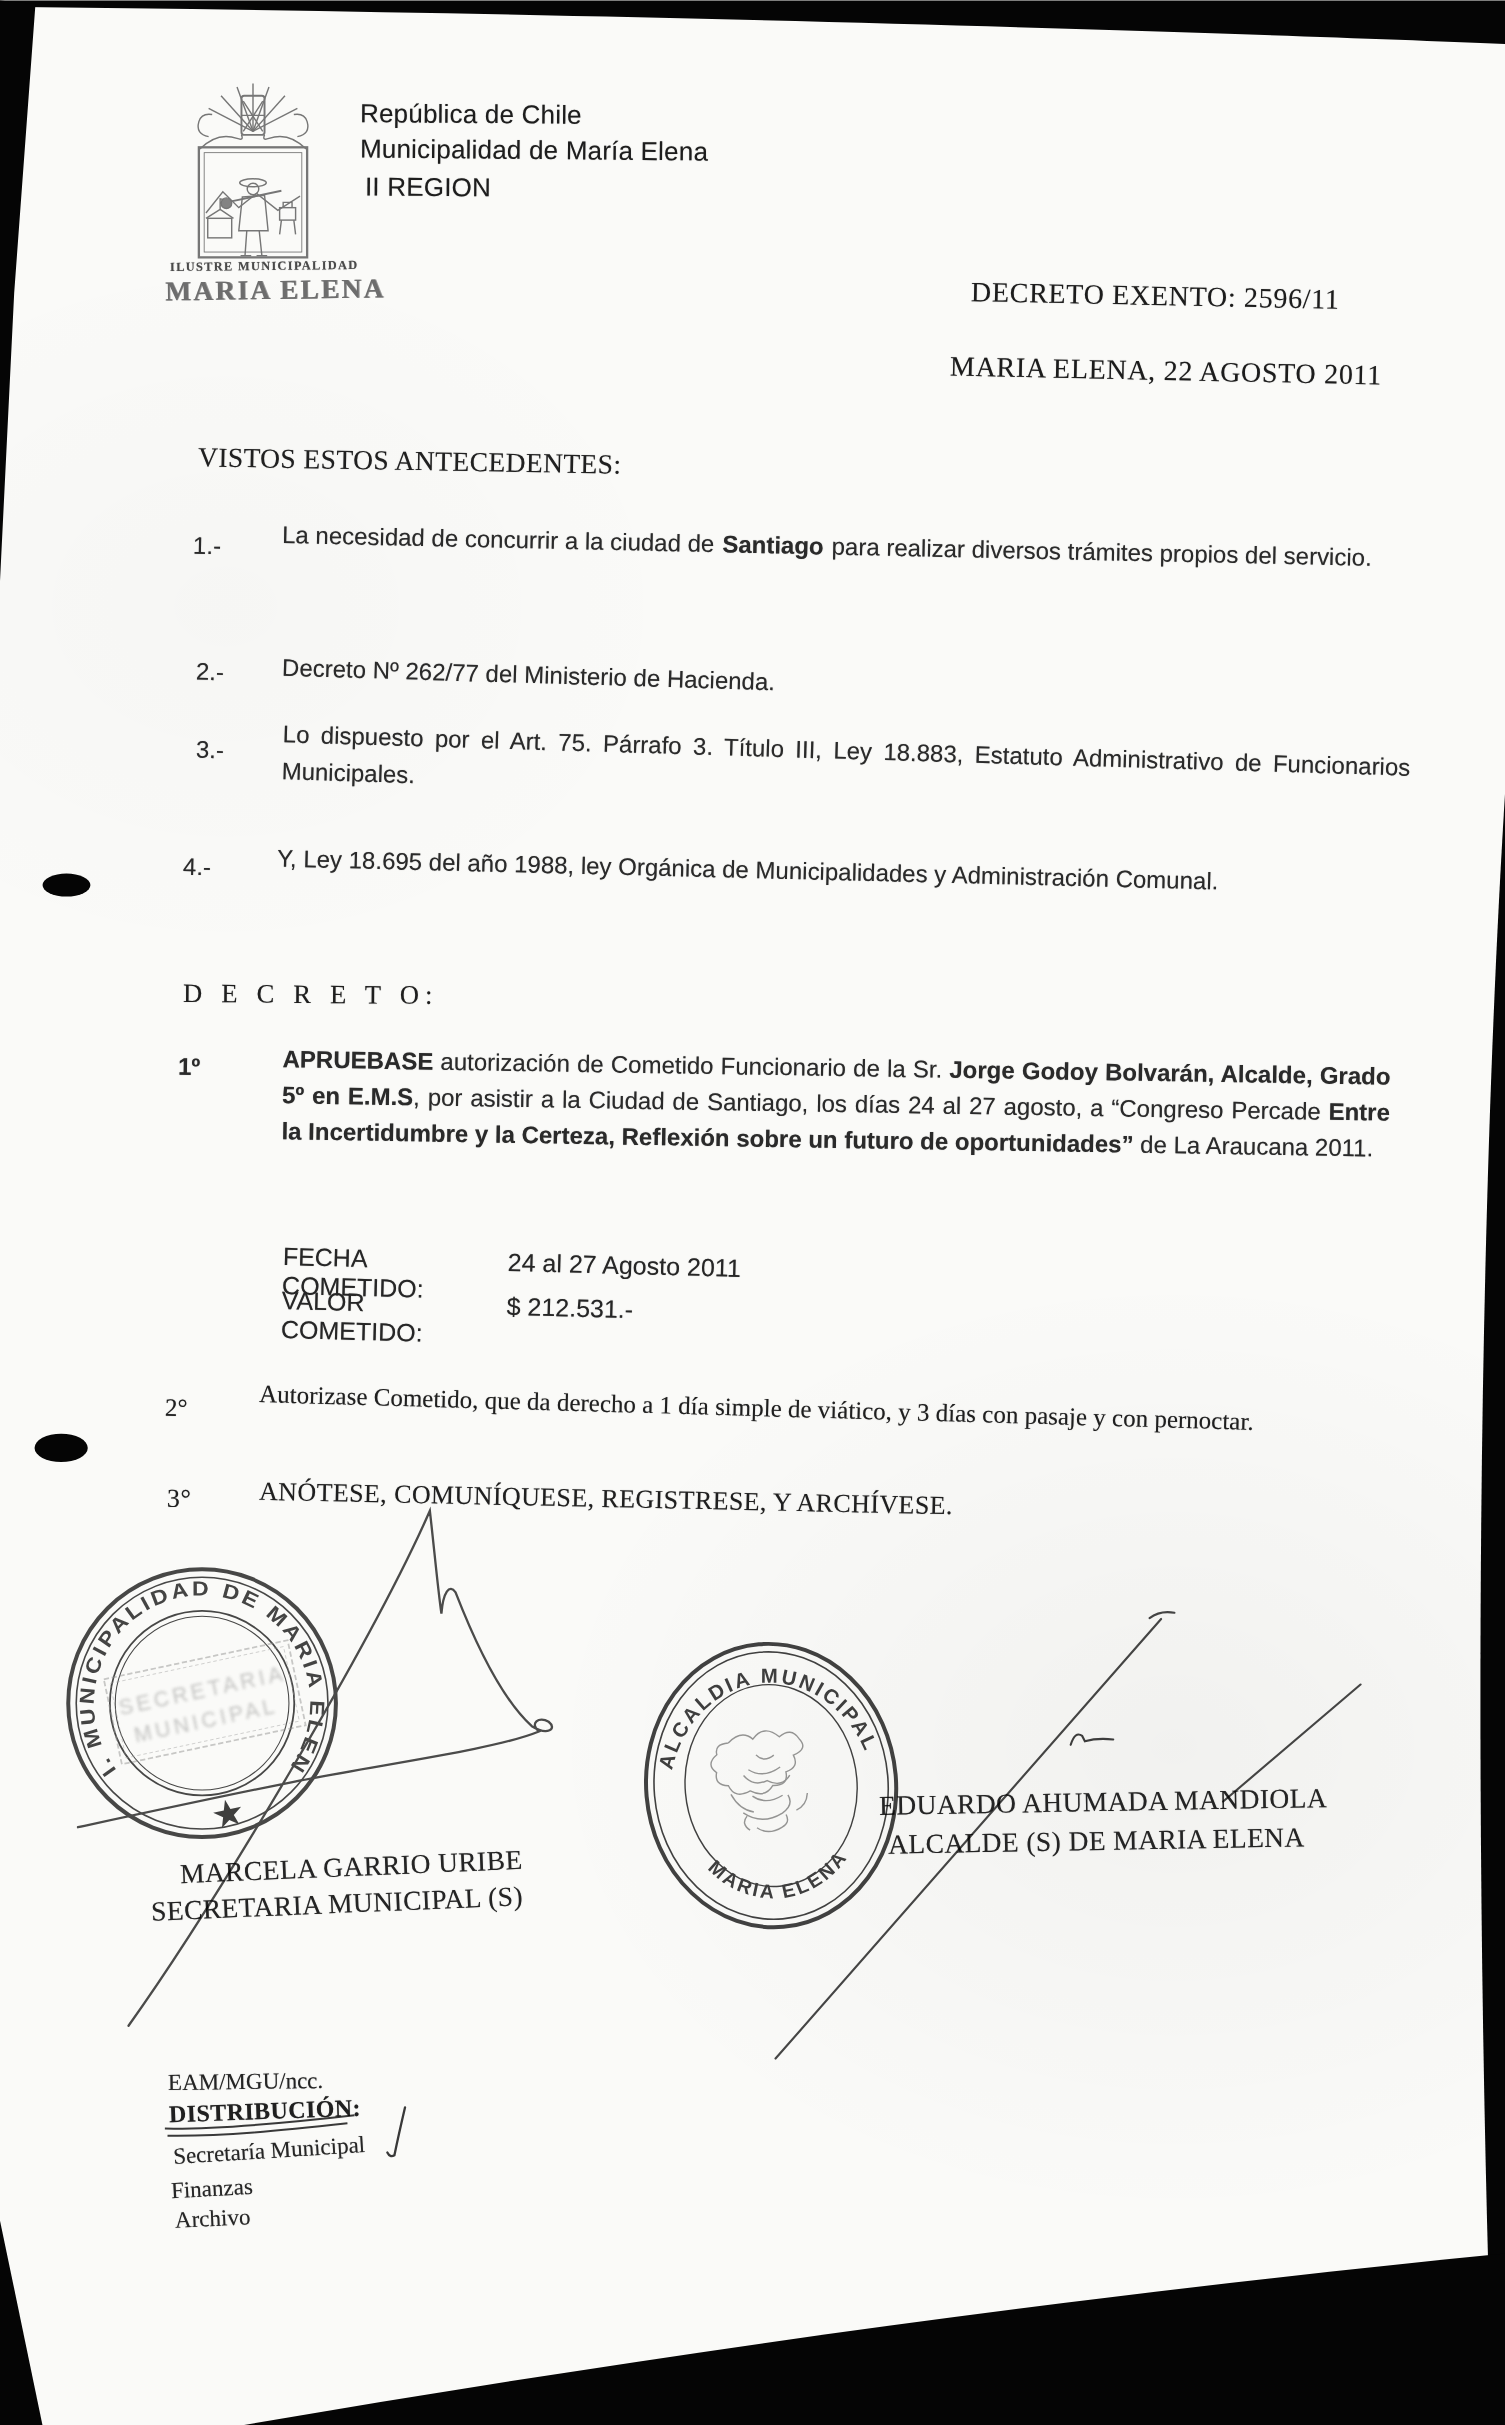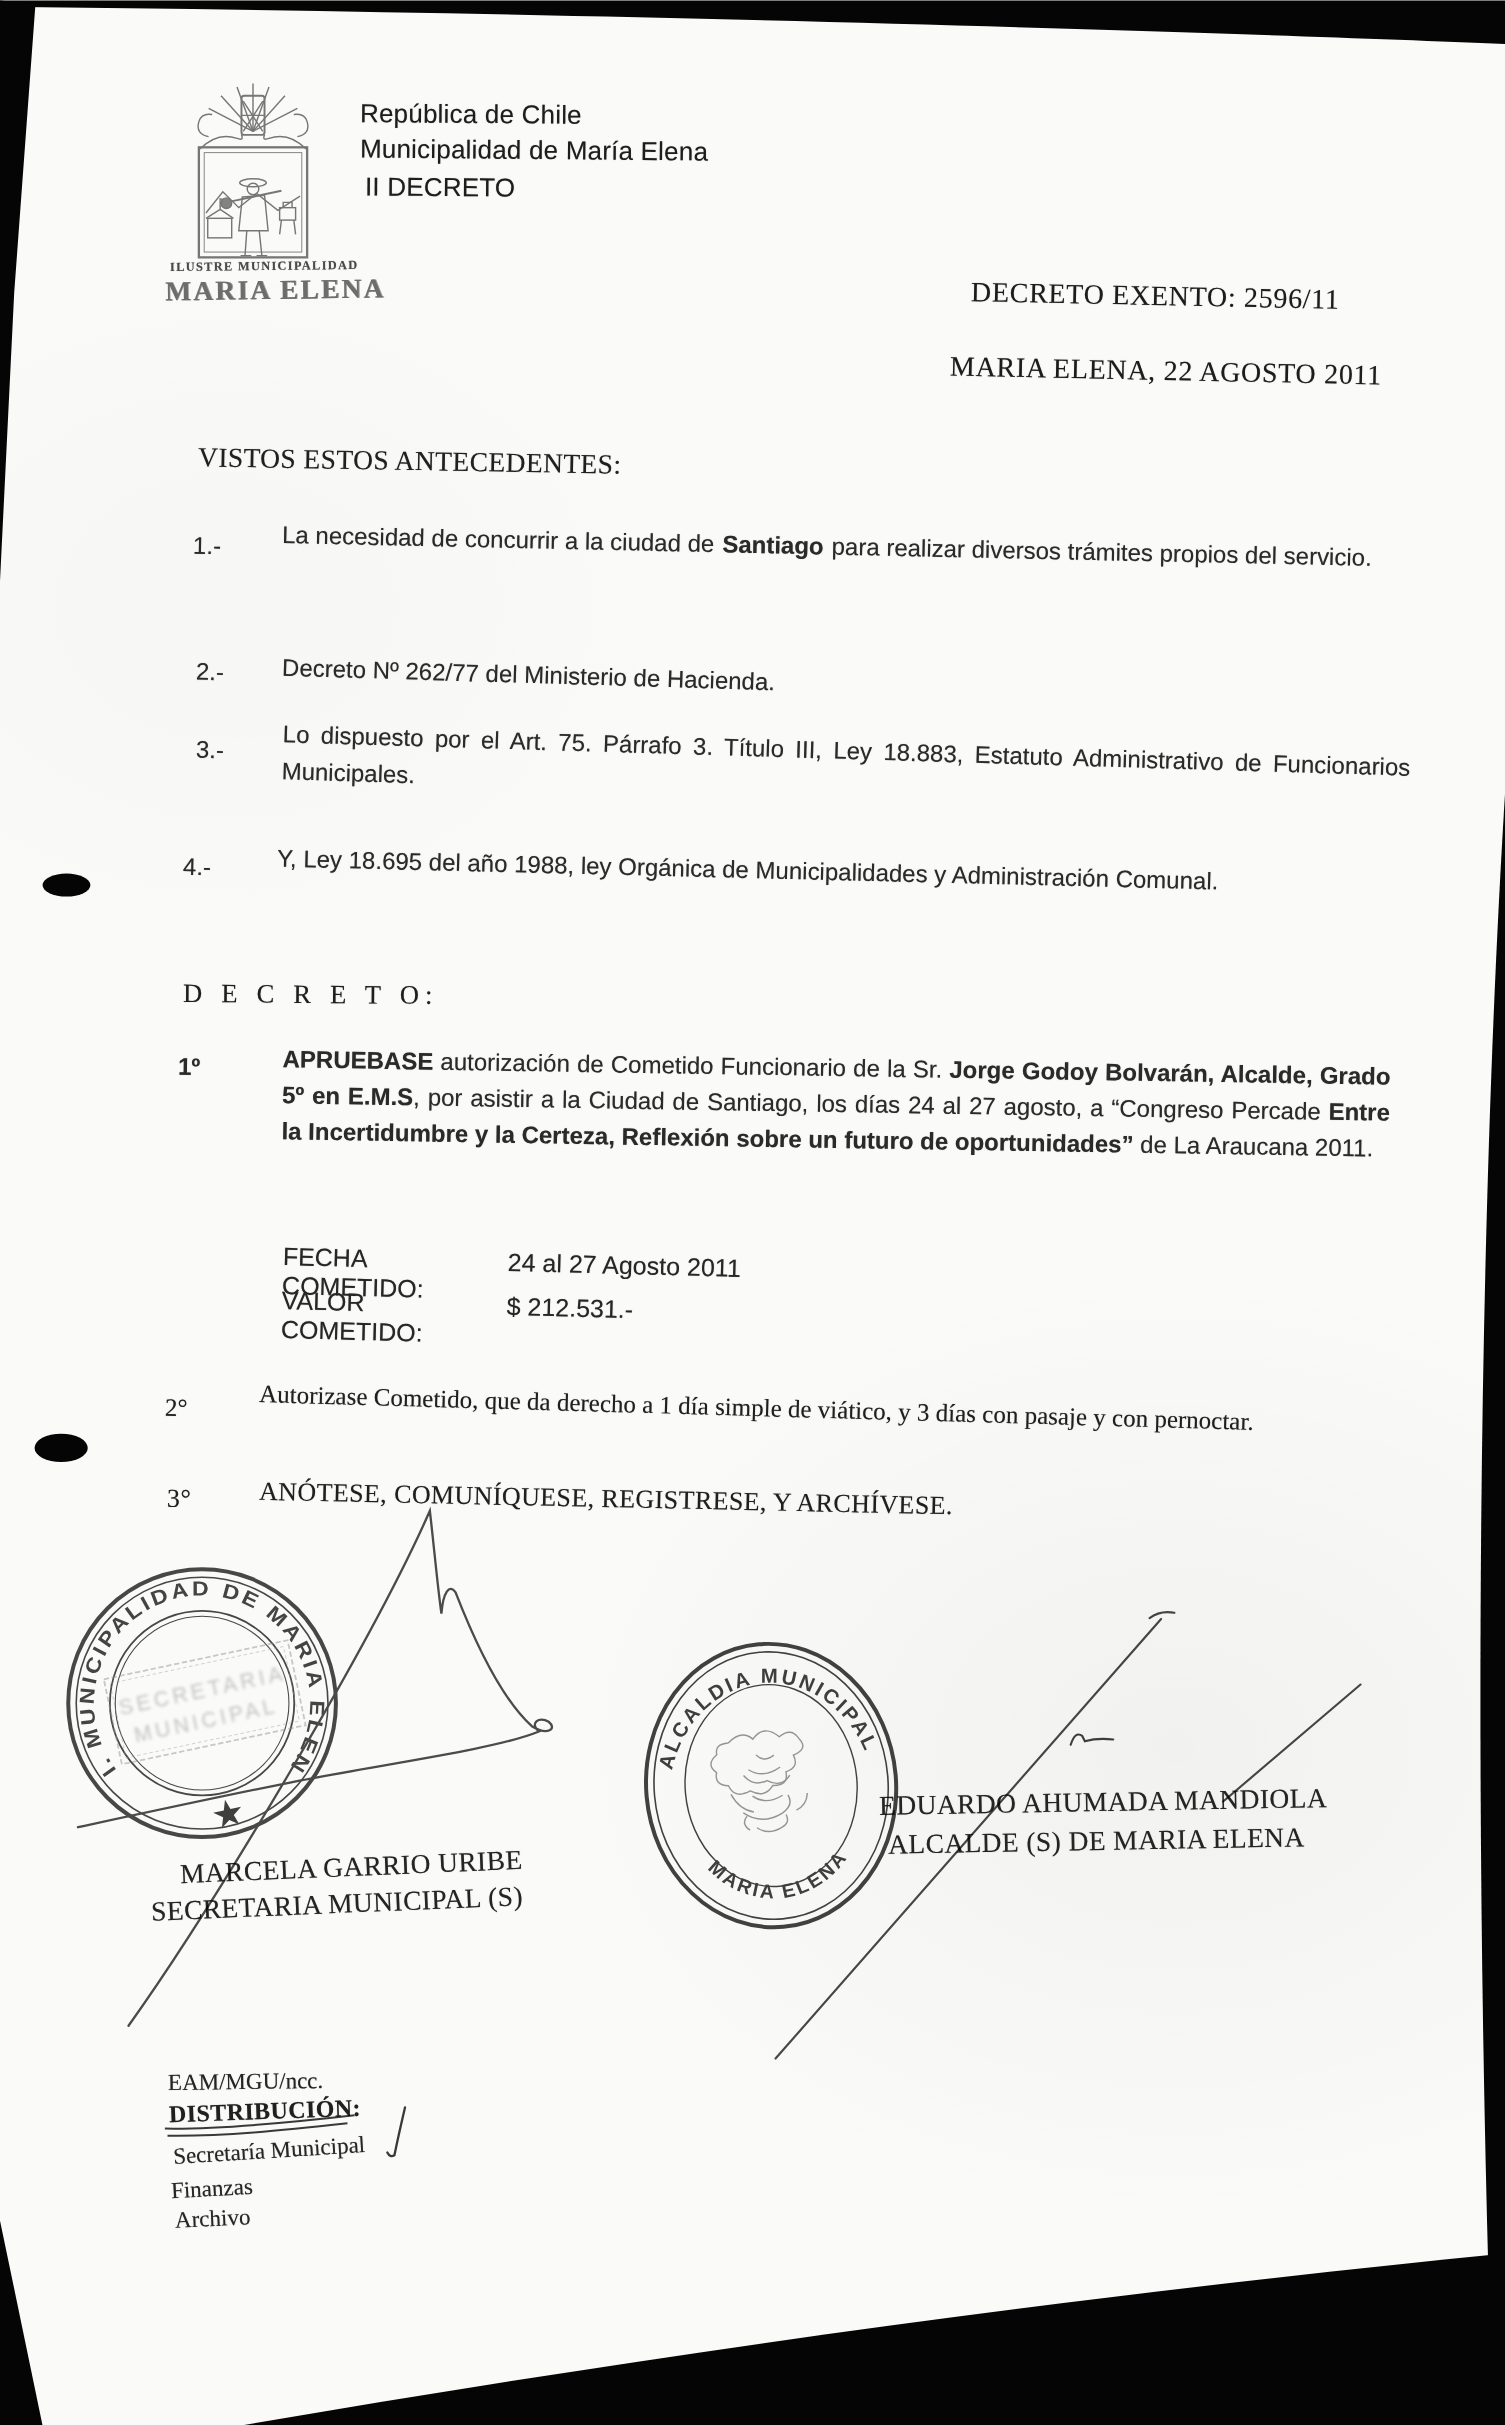--- a/index.html
+++ b/index.html
@@ -78,21 +78,21 @@
         <path d="M73,172 L71,200 M87,172 L90,200 M66,200 H78 M84,200 H96"></path>
       </g>
     </svg>
   </div>
 
   <div class="abs serif ink logo-cap1 nowrap" style="left:170px; top:259px; transform:rotate(-.6deg);">ILUSTRE MUNICIPALIDAD</div>
   <div class="abs serif ink logo-cap2 nowrap" style="left:165px; top:274px; transform:rotate(-.8deg);">MARIA ELENA</div>
 
   <div class="abs sans ink org-line nowrap" style="left:360px; top:99px; transform:rotate(.4deg);">República de Chile</div>
   <div class="abs sans ink org-line nowrap" style="left:360px; top:135px; transform:rotate(.5deg);">Municipalidad de María Elena</div>
-  <div class="abs sans ink org-line nowrap" style="left:365px; top:172px; transform:rotate(.4deg);">II DECRETO</div>
+  <div class="abs sans ink org-line nowrap" style="left:365px; top:172px; transform:rotate(.4deg);">II REGION</div>
 
   <div class="abs serif ink decnum nowrap" style="left:971px; top:280px; transform:rotate(1.2deg);">DECRETO EXENTO: 2596/11</div>
   <div class="abs serif ink decnum nowrap" style="left:950px; top:355px; transform:rotate(1.2deg);">MARIA ELENA, 22 AGOSTO 2011</div>
 
   <div class="abs serif ink vistos-h nowrap" style="left:198px; top:445px; transform:rotate(1deg);">VISTOS ESTOS ANTECEDENTES:</div>
 
   <div class="abs sans ink itm-num" style="left:193px; top:532px; transform:rotate(1deg);">1.-</div>
   <div class="abs sans ink itm-txt just" style="left:282px; top:528px; width:1137px; transform:rotate(1.2deg);"><span>La necesidad de concurrir a la ciudad de</span><span class="b pad-b">Santiago</span><span>para realizar diversos trámites propios del servicio.</span></div>
 
   <div class="abs sans ink itm-num" style="left:196px; top:658px; transform:rotate(1.6deg);">2.-</div>

